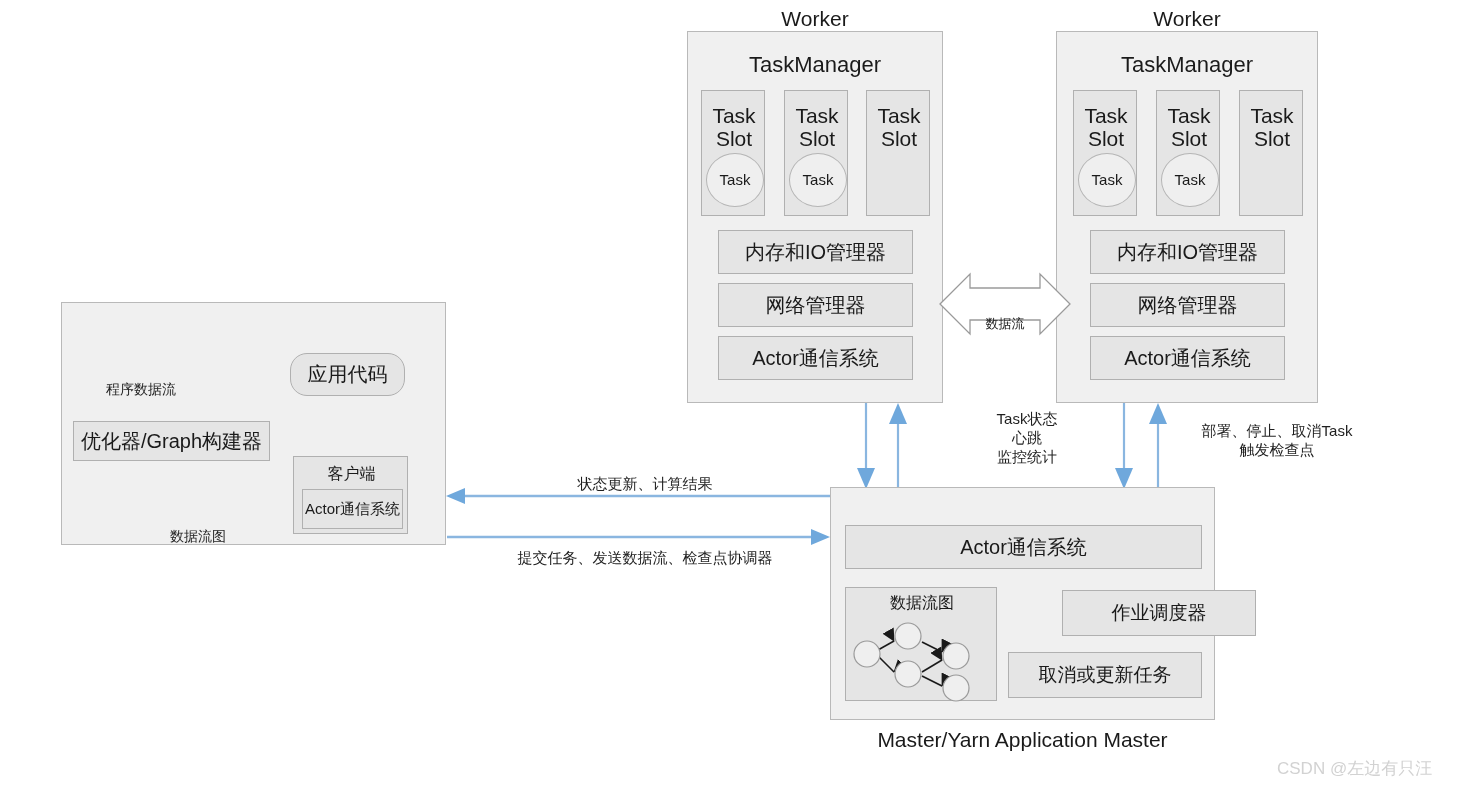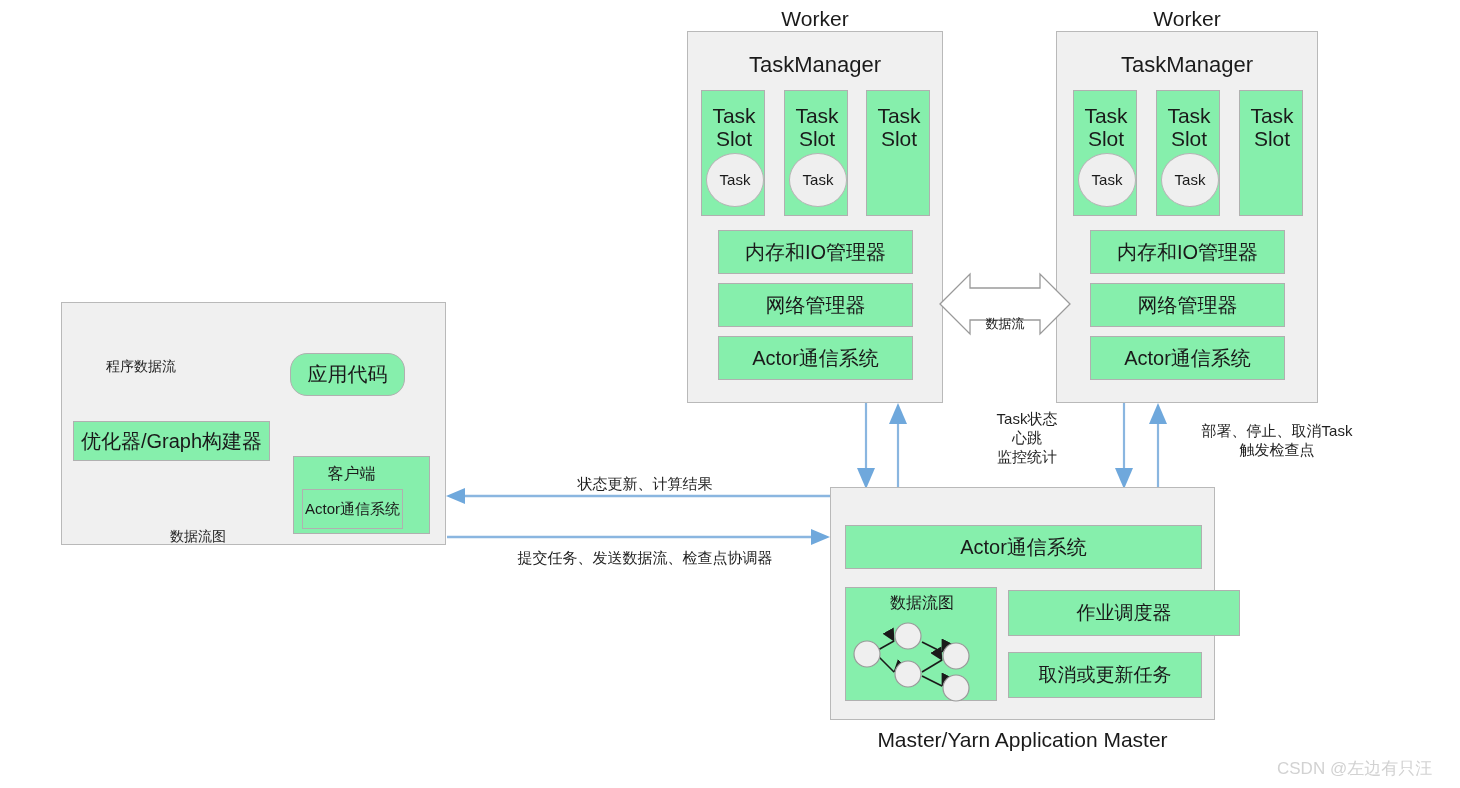--- a/index.html
+++ b/index.html
@@ -18,21 +18,21 @@
     overflow: hidden;
   }
   .abs { position: absolute; box-sizing: border-box; }
 
   
   .panel {
     background: #f0f0f0;
     border: 1px solid #b9b9b9;
   }
   .wbox {
-    background: #86efac;
+    background: #e5e5e5;
     border: 1px solid #b0b0b0;
   }
   .ctr {
     display: flex;
     align-items: center;
     justify-content: center;
     text-align: center;
     line-height: 1.12;
   }
   .lbl-plain {
@@ -211,27 +211,27 @@
   <svg class="abs" style="left:938px; top:268px; width:134px; height:72px;">
     <polygon points="2,36 32,6 32,20 102,20 102,6 132,36 102,66 102,52 32,52 32,66" fill="#ffffff" stroke="#9a9a9a" stroke-width="1.3"></polygon>
   </svg>
   <div class="abs lbl-plain ctr" style="left:938px; top:289px; width:134px; height:30px; font-size:13px;margin-top:20px;">数据流</div>
 
   <div class="abs panel" style="left:61px; top:302px; width:385px; height:243px;"></div>
 
 
   <div class="abs wbox ctr appcode" style="left:290px; top:353px; width:115px; height:43px;">应用代码</div>
 
-  <div class="abs lbl-plain small-label" style="left:106px; top:358px; width:120px; height:20px;">程序数据流</div>
+  <div class="abs lbl-plain small-label" style="left:106px; top:381px; width:120px; height:20px;">程序数据流</div>
 
   <div class="abs wbox ctr optimizer" style="left:73px; top:421px; width:197px; height:40px;">优化器/Graph构建器</div>
 
   <div class="abs lbl-plain small-label" style="left:170px; top:528px; width:110px; height:20px;">数据流图</div>
 
-  <div class="abs wbox" style="left:293px; top:456px; width:137px; height:78px;">
+  <div class="abs wbox" style="left:293px; top:456px; width:115px; height:78px;">
     <div class="ctr client-title" style="position:absolute; left:0; top:5px; width:115px; height:24px;">客户端</div>
     <div class="ctr wbox client-actor" style="position:absolute; left:8px; top:32px; width:99px; height:38px;">Actor通信系统</div>
   </div>
 
   <div class="abs lbl-plain edge-label ctr" style="left:505px; top:474px; width:280px; height:20px;">状态更新、计算结果</div>
   <div class="abs lbl-plain edge-label ctr" style="left:455px; top:548px; width:380px; height:20px;">提交任务、发送数据流、检查点协调器</div>
 
   <div class="abs edge-label-ml" style="left:952px; top:409px; width:150px; height:64px;">
     <div>Task状态</div>
     <div>心跳</div>
@@ -259,20 +259,20 @@
       <path d="M72,60 L92,70" stroke="#1a1a1a" stroke-width="1.6" fill="none" marker-end="url(#mk-dgraph)"></path>
 
       <circle cx="17" cy="38" r="13" fill="#efefef" stroke="#9a9a9a" stroke-width="1.2"></circle>
       <circle cx="58" cy="20" r="13" fill="#efefef" stroke="#9a9a9a" stroke-width="1.2"></circle>
       <circle cx="58" cy="58" r="13" fill="#efefef" stroke="#9a9a9a" stroke-width="1.2"></circle>
       <circle cx="106" cy="40" r="13" fill="#efefef" stroke="#9a9a9a" stroke-width="1.2"></circle>
       <circle cx="106" cy="72" r="13" fill="#efefef" stroke="#9a9a9a" stroke-width="1.2"></circle>
     </svg>
   </div>
 
-  <div class="abs wbox ctr jm-sub" style="left:1008px; top:590px; width:232px; height:46px;">作业调度器</div>
+  <div class="abs wbox ctr jm-sub" style="left:1062px; top:590px; width:194px; height:46px;">作业调度器</div>
   <div class="abs wbox ctr jm-sub" style="left:1008px; top:652px; width:194px; height:46px;">取消或更新任务</div>
 
   <div class="abs lbl-plain master-caption ctr" style="left:830px; top:725px; width:385px; height:30px;">Master/Yarn Application Master</div>
 
   <div class="abs watermark" style="left:1277px; top:757px;">CSDN @左边有只汪</div>
 
 </div>
 
 </body></html>

